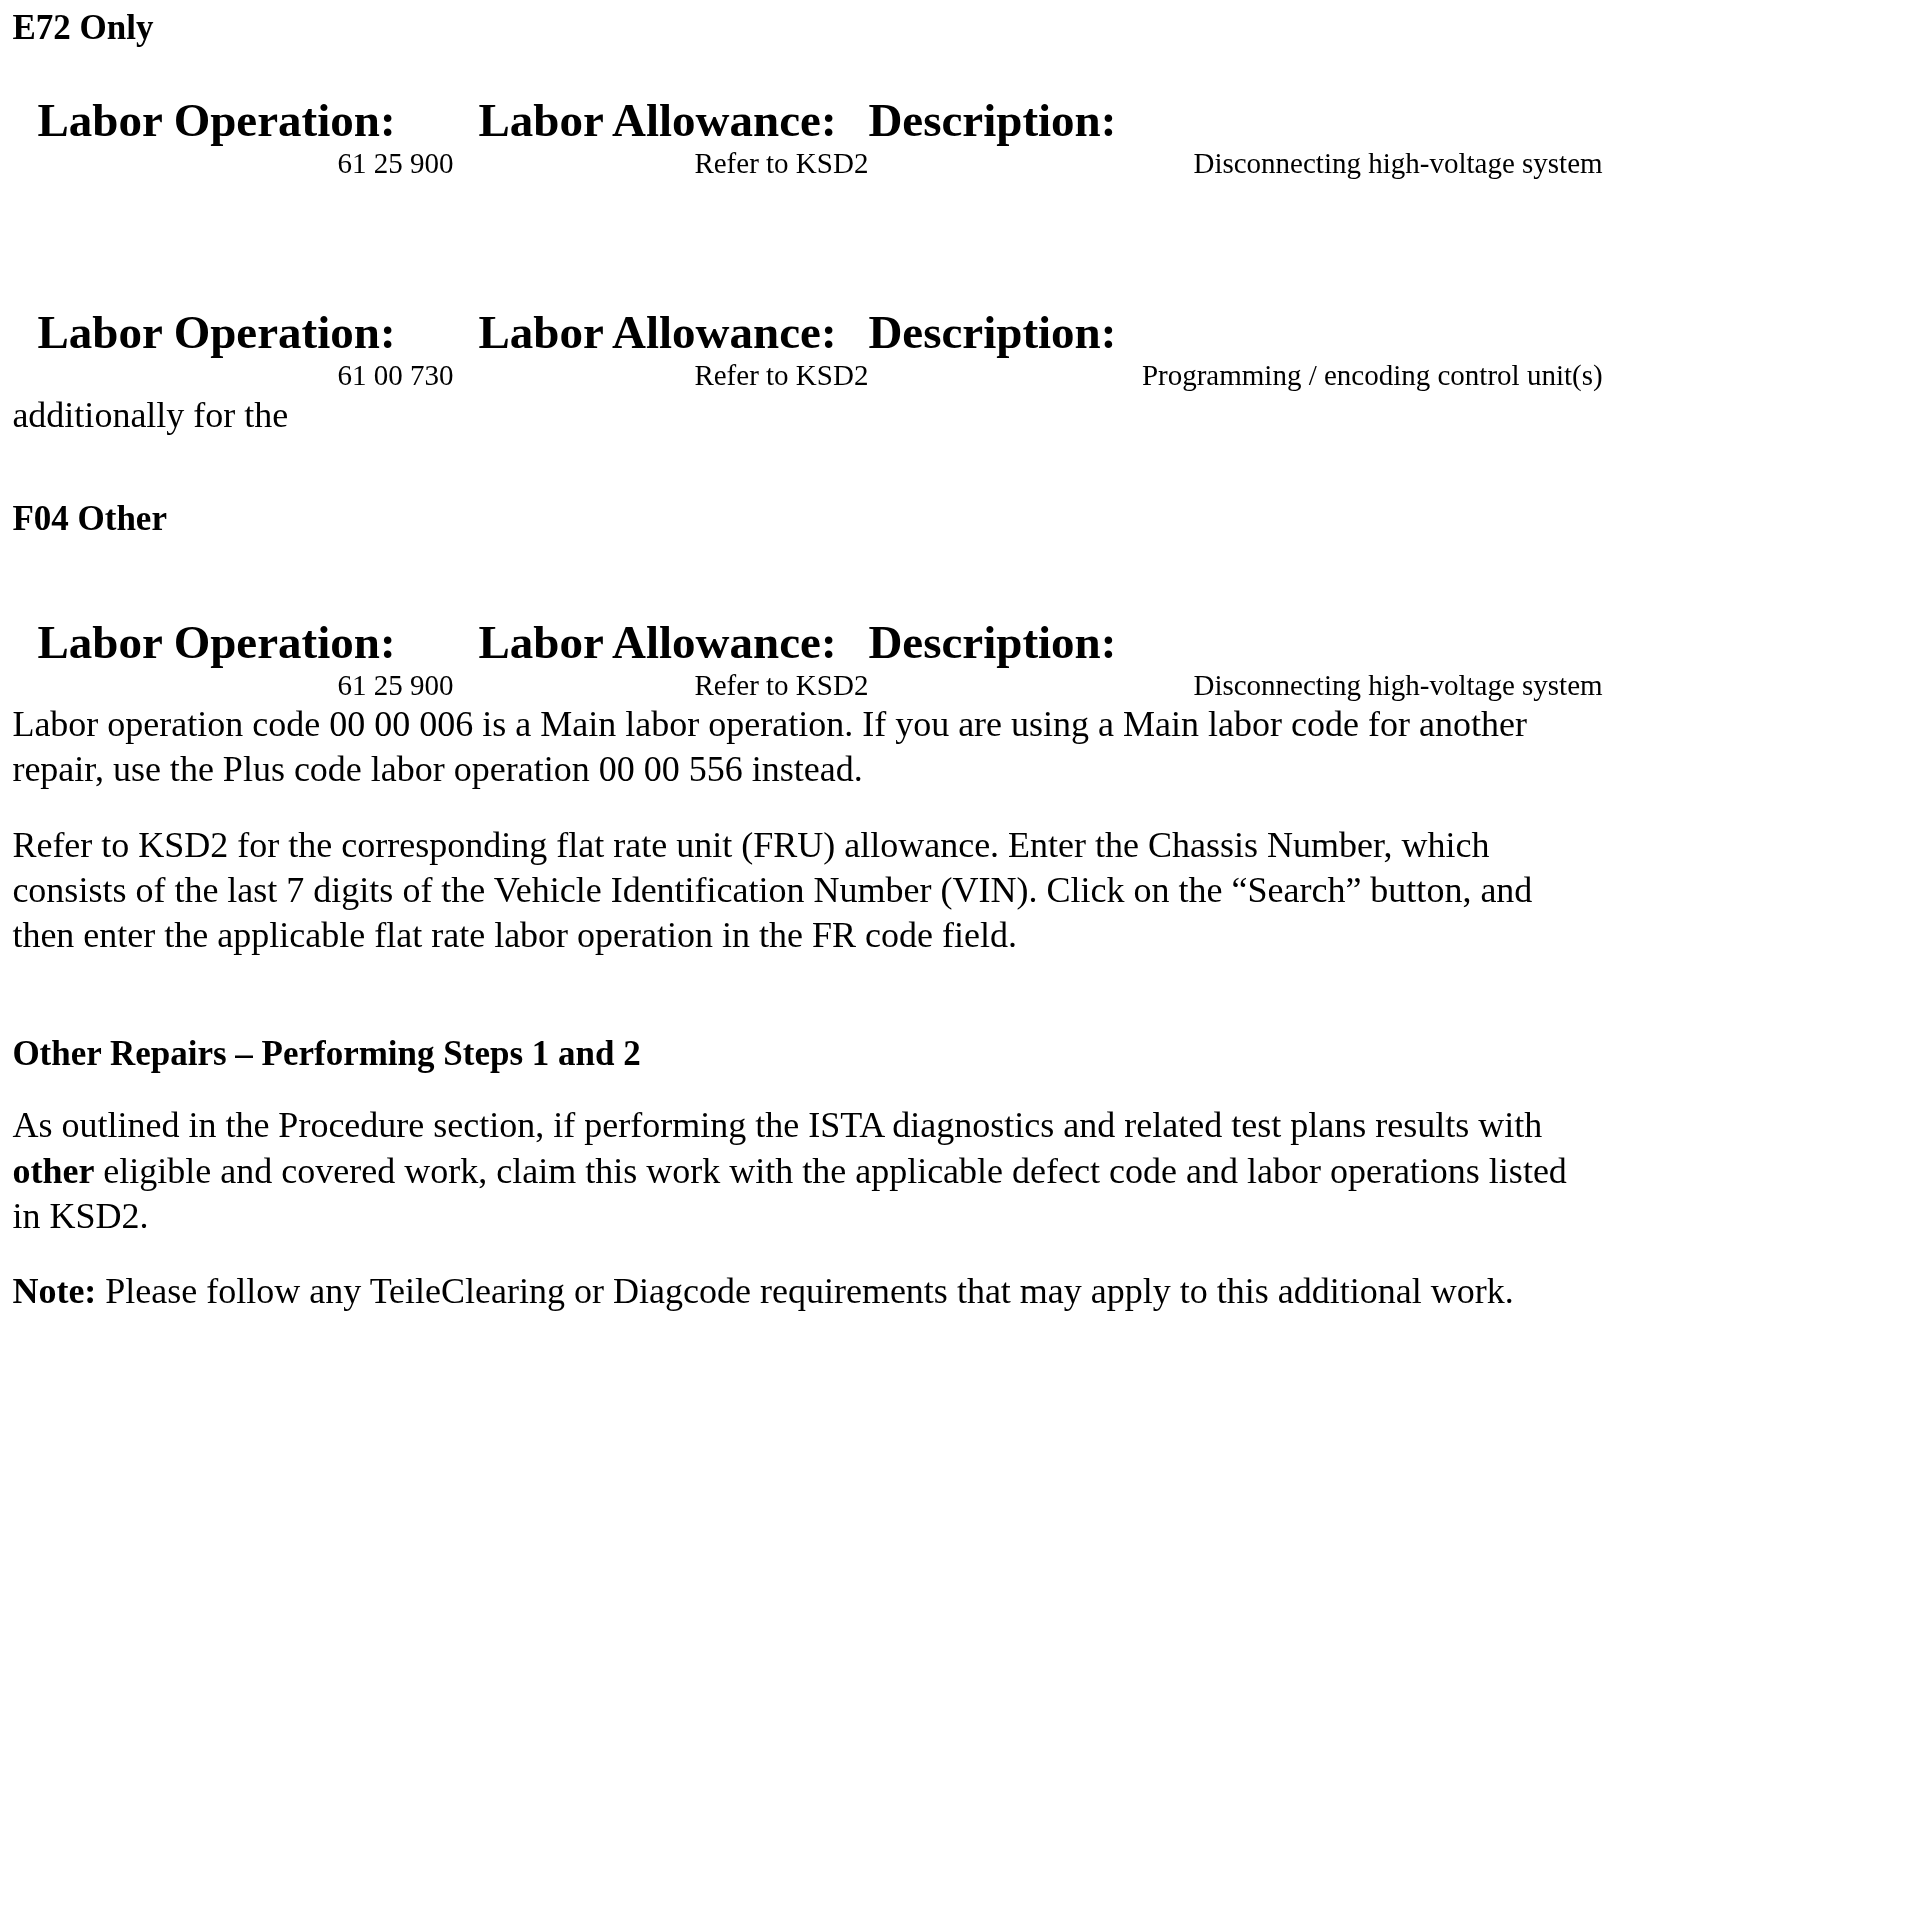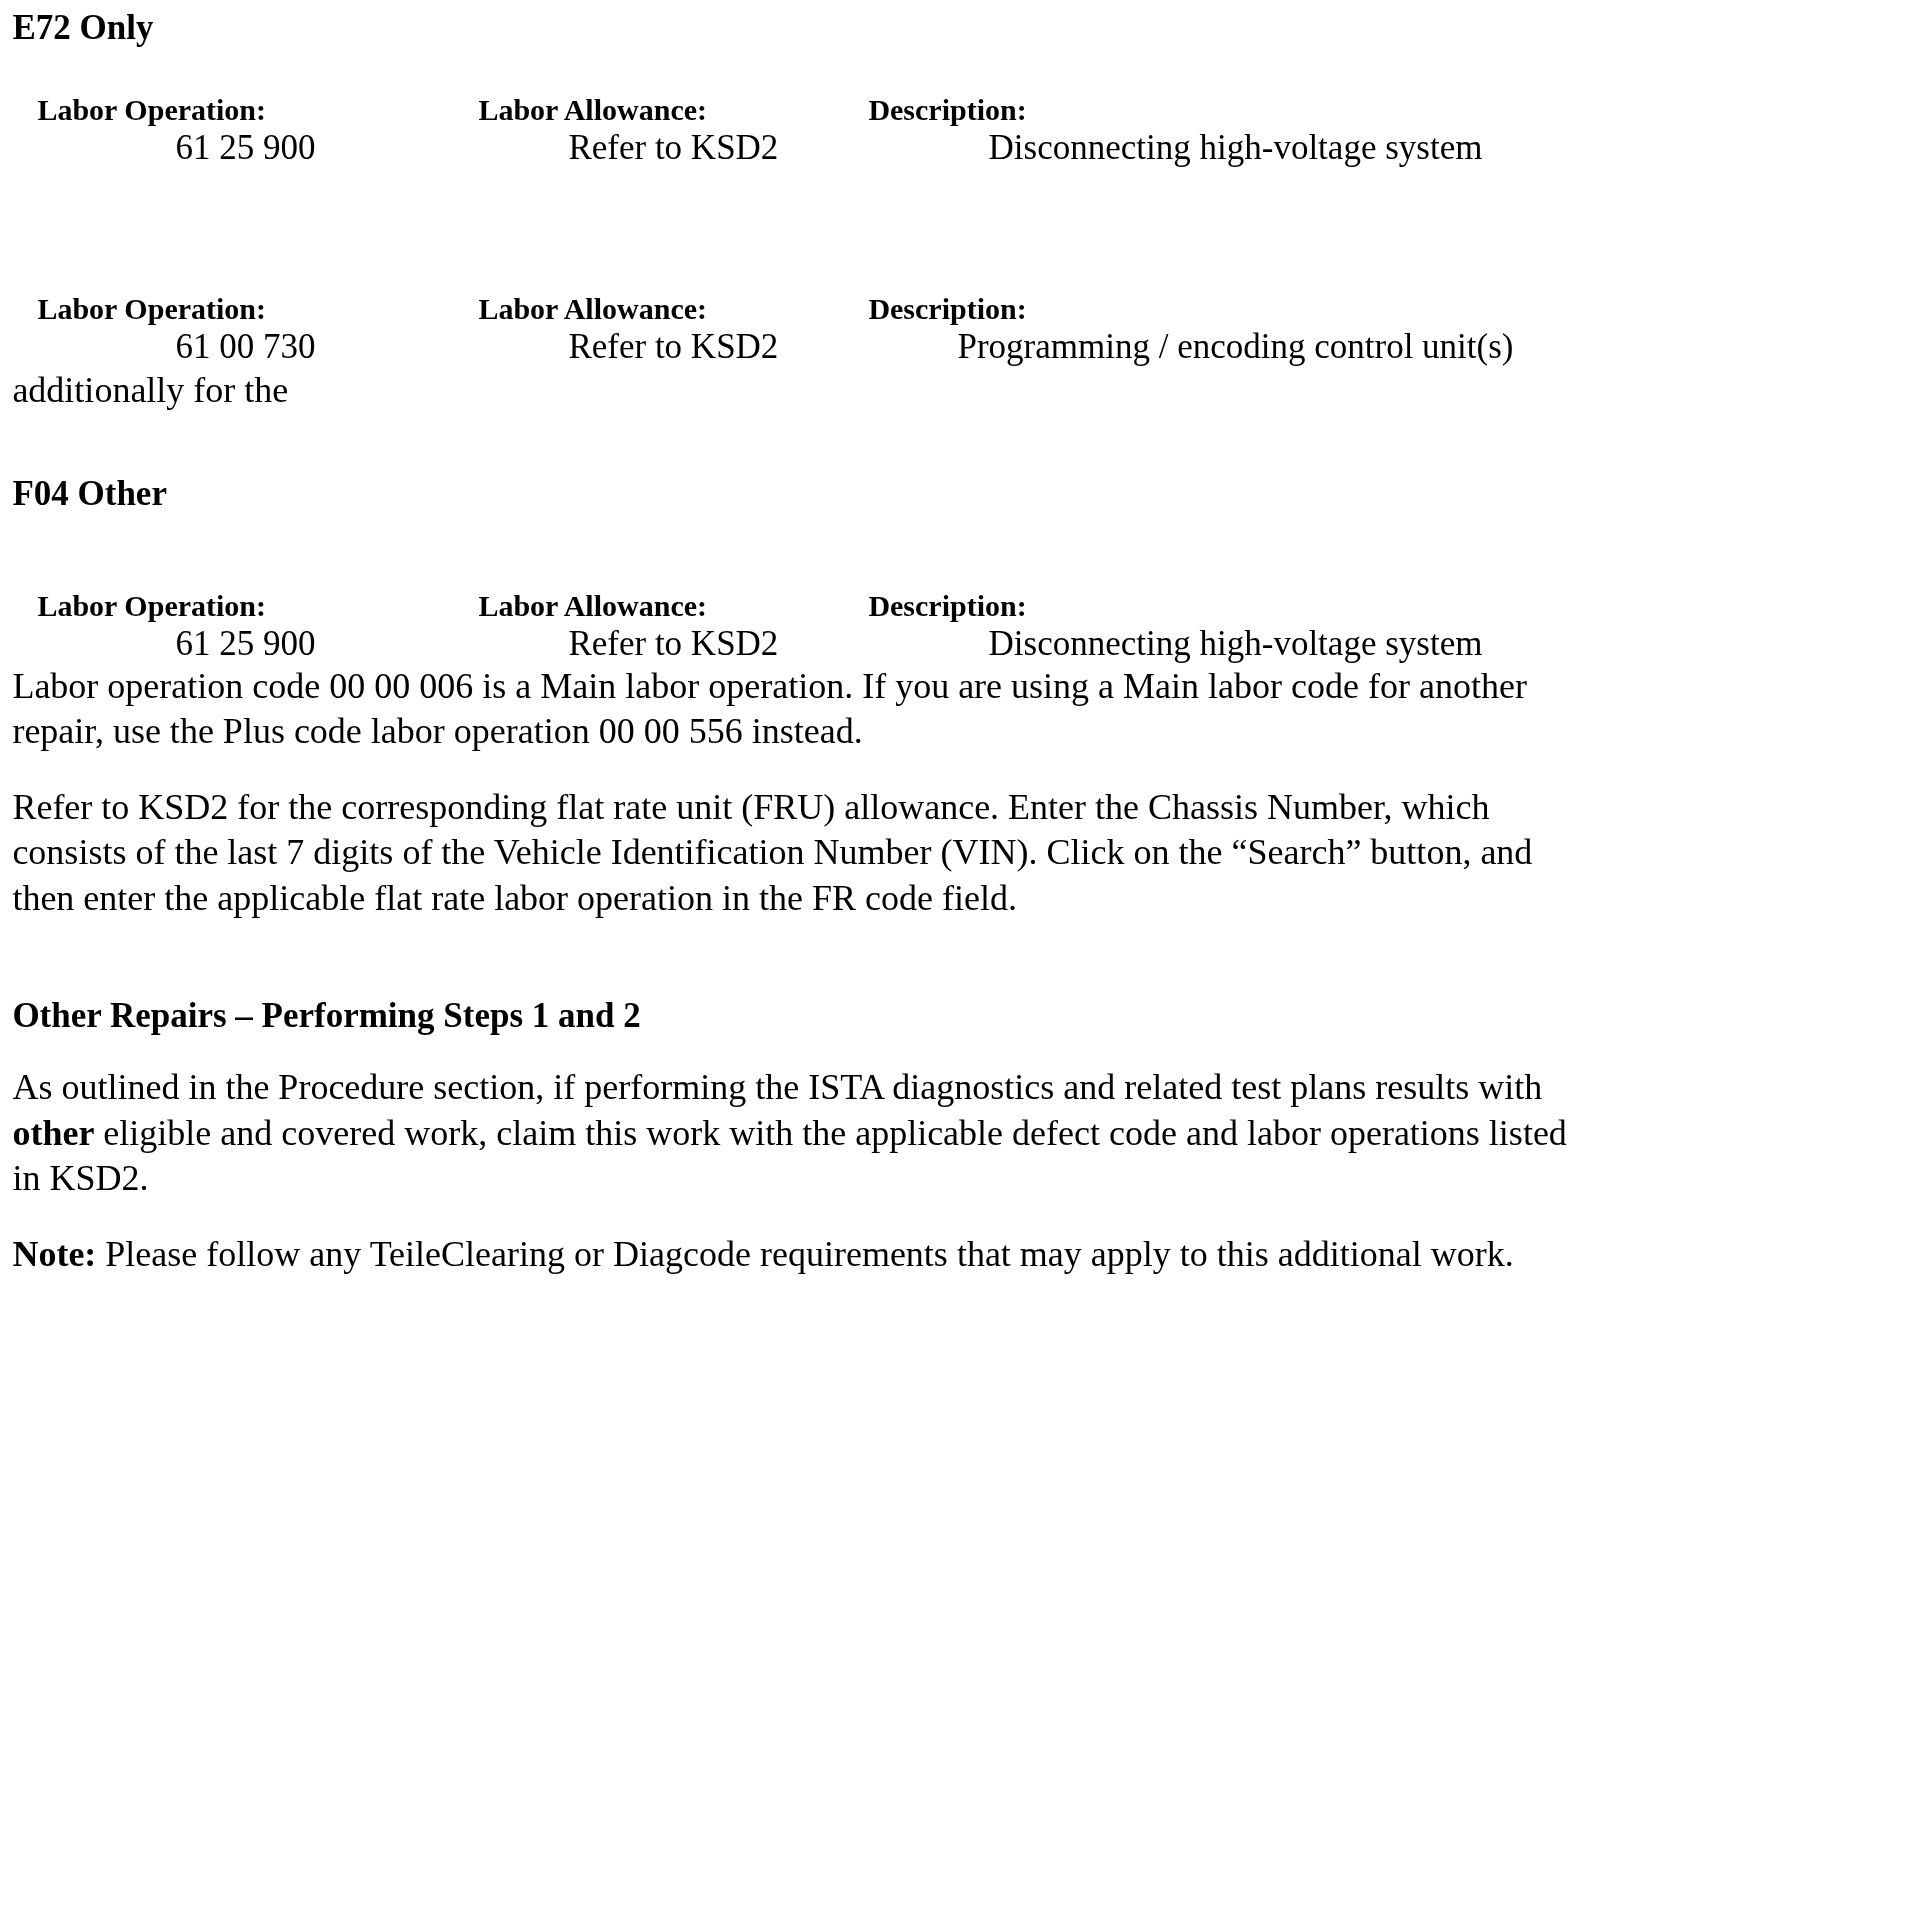--- a/index.html
+++ b/index.html
@@ -35,29 +35,29 @@
     border-collapse: collapse;
     table-layout: fixed;
   }
   .lo-table col.c1 { width: 441px; }
   .lo-table col.c2 { width: 415px; }
   .lo-table col.c3 { width: auto; }
 
   .lo-table th {
     text-align: left;
     font-weight: bold;
-    font-size: 30px;
+    font-size: 47px;
     padding: 0 0 0 25px;
     line-height: 1.15;
     vertical-align: top;
   }
   .lo-table td {
-    text-align: center;
+    text-align: right;
     font-weight: normal;
-    font-size: 35px;
+    font-size: 29px;
     padding: 0 0 0 25px;
     line-height: 1.15;
     vertical-align: top;
   }
   .lo-table th.c3h, .lo-table td.c3d { padding-left: 0; }
 
   .body-p {
     font-size: 36px;
     line-height: 1.28;
     margin: 0;

